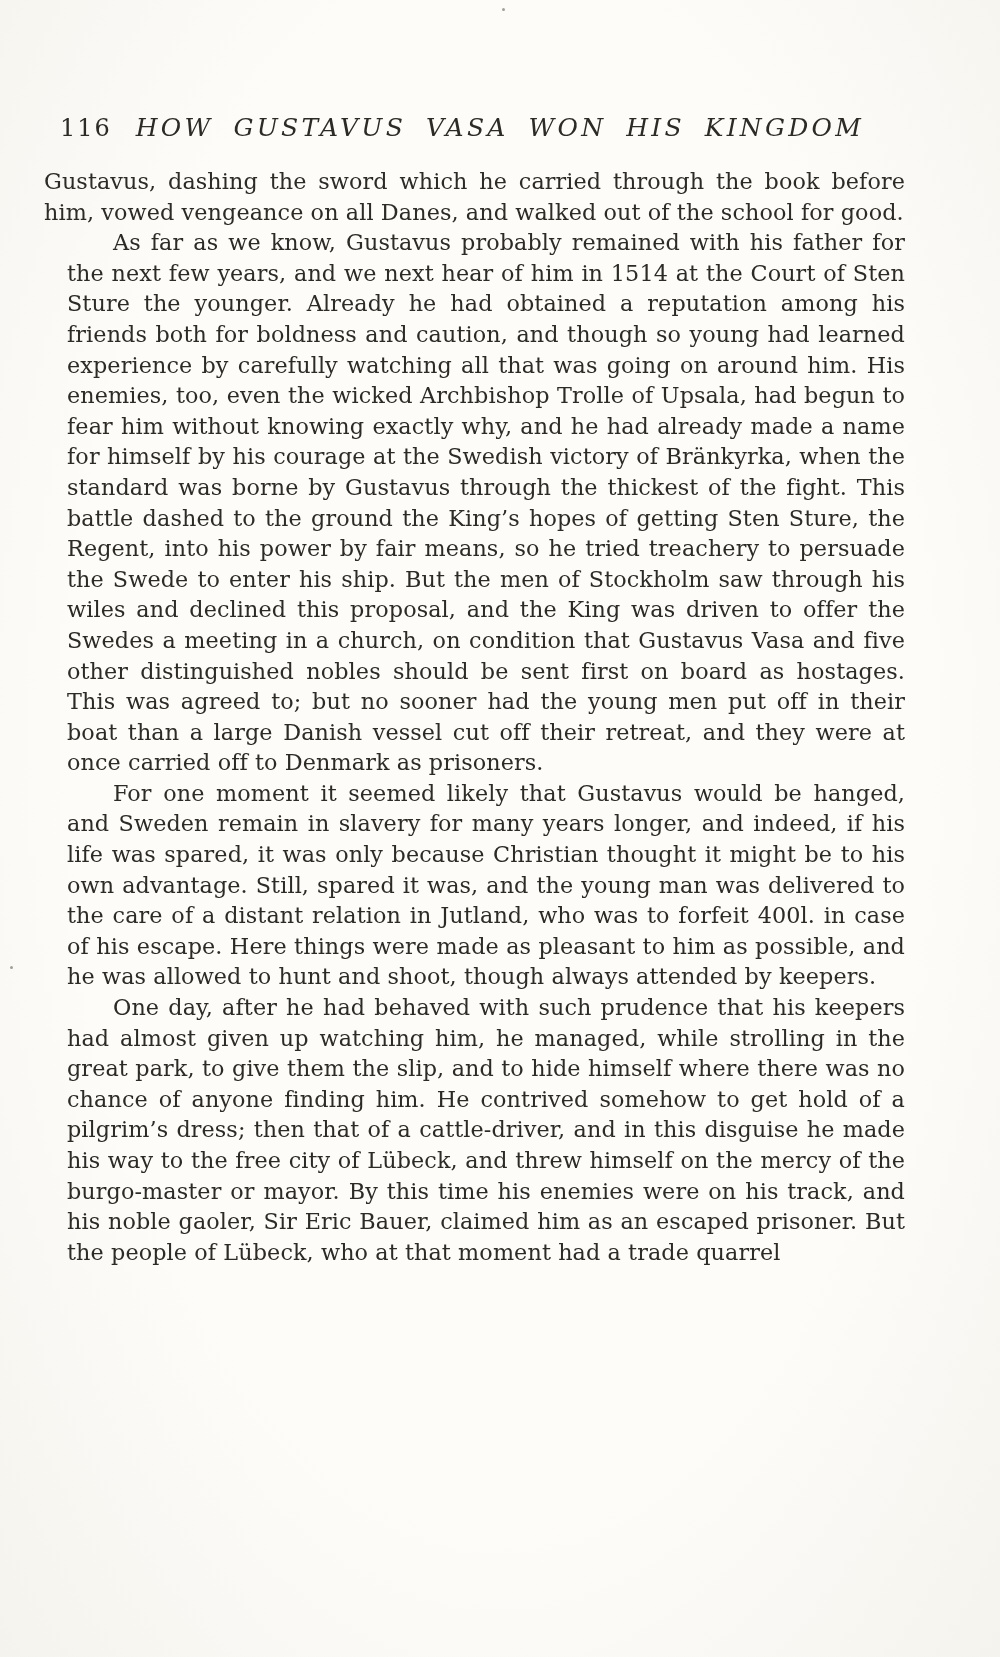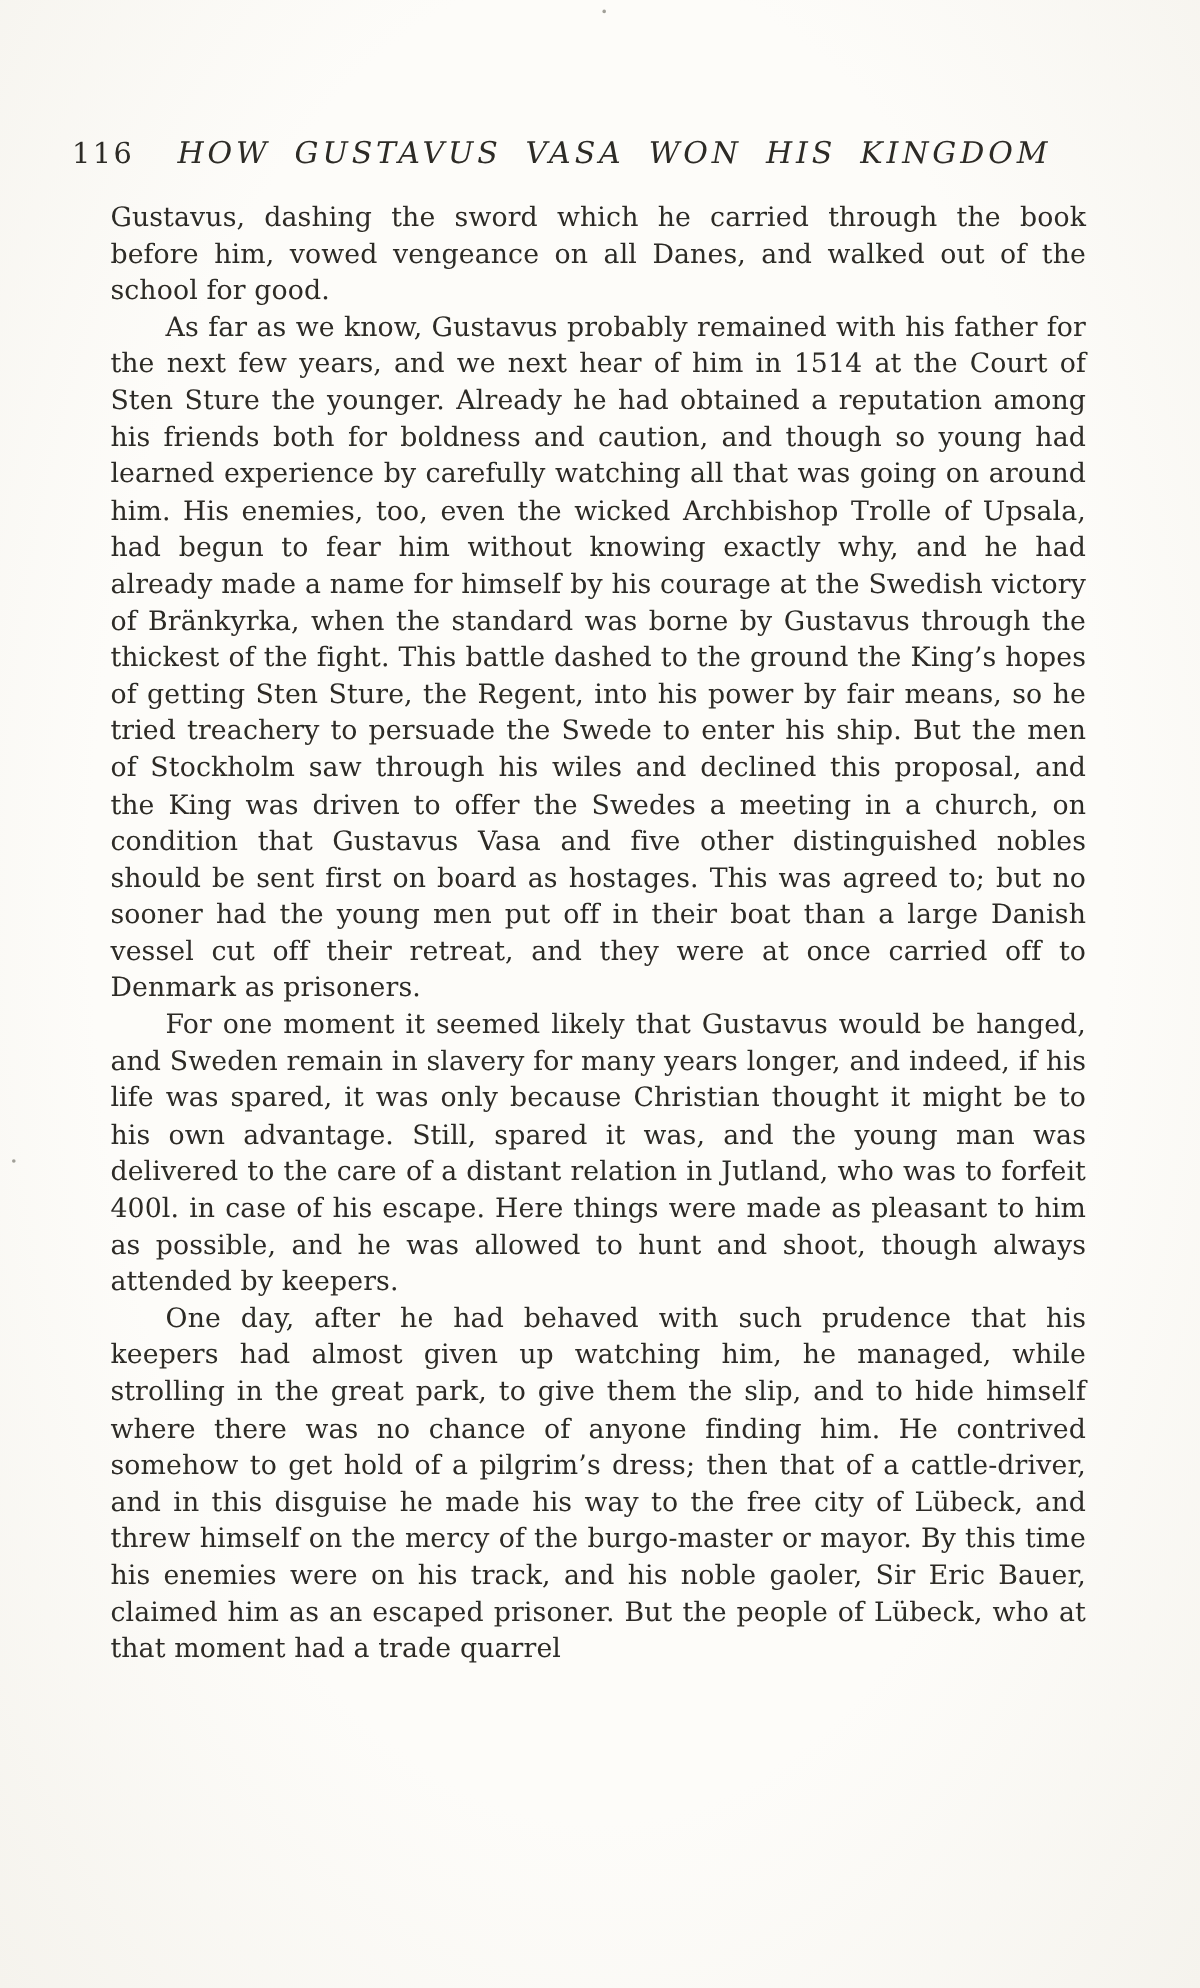--- a/index.html
+++ b/index.html
@@ -27,41 +27,42 @@
     white-space: nowrap;
   }
 
   .page-number {
     font-size: 24px;
     letter-spacing: 2px;
     font-style: normal;
   }
 
   .running-title {
-    margin-left: 36px;
+    margin-left: 24px;
     font-style: italic;
     font-size: 25px;
     letter-spacing: 0.13em;
     word-spacing: 0.35em;
   }
 
   .text-block {
-    padding: 24px 95px 0 92px;
+    padding: 24px 95px 0 44px;
     font-size: 22.3px;
     line-height: 30.6px;
     text-align: justify;
     letter-spacing: 0.1px;
   }
 
   .text-block p {
     margin: 0;
   }
 
   .text-block p.indent {
     text-indent: 46px;
+    margin-left: 23px;
   }
 
   
   .speck {
     position: absolute;
     background: #8a887f;
     border-radius: 50%;
     width: 3px;
     height: 3px;
     opacity: 0.8;

